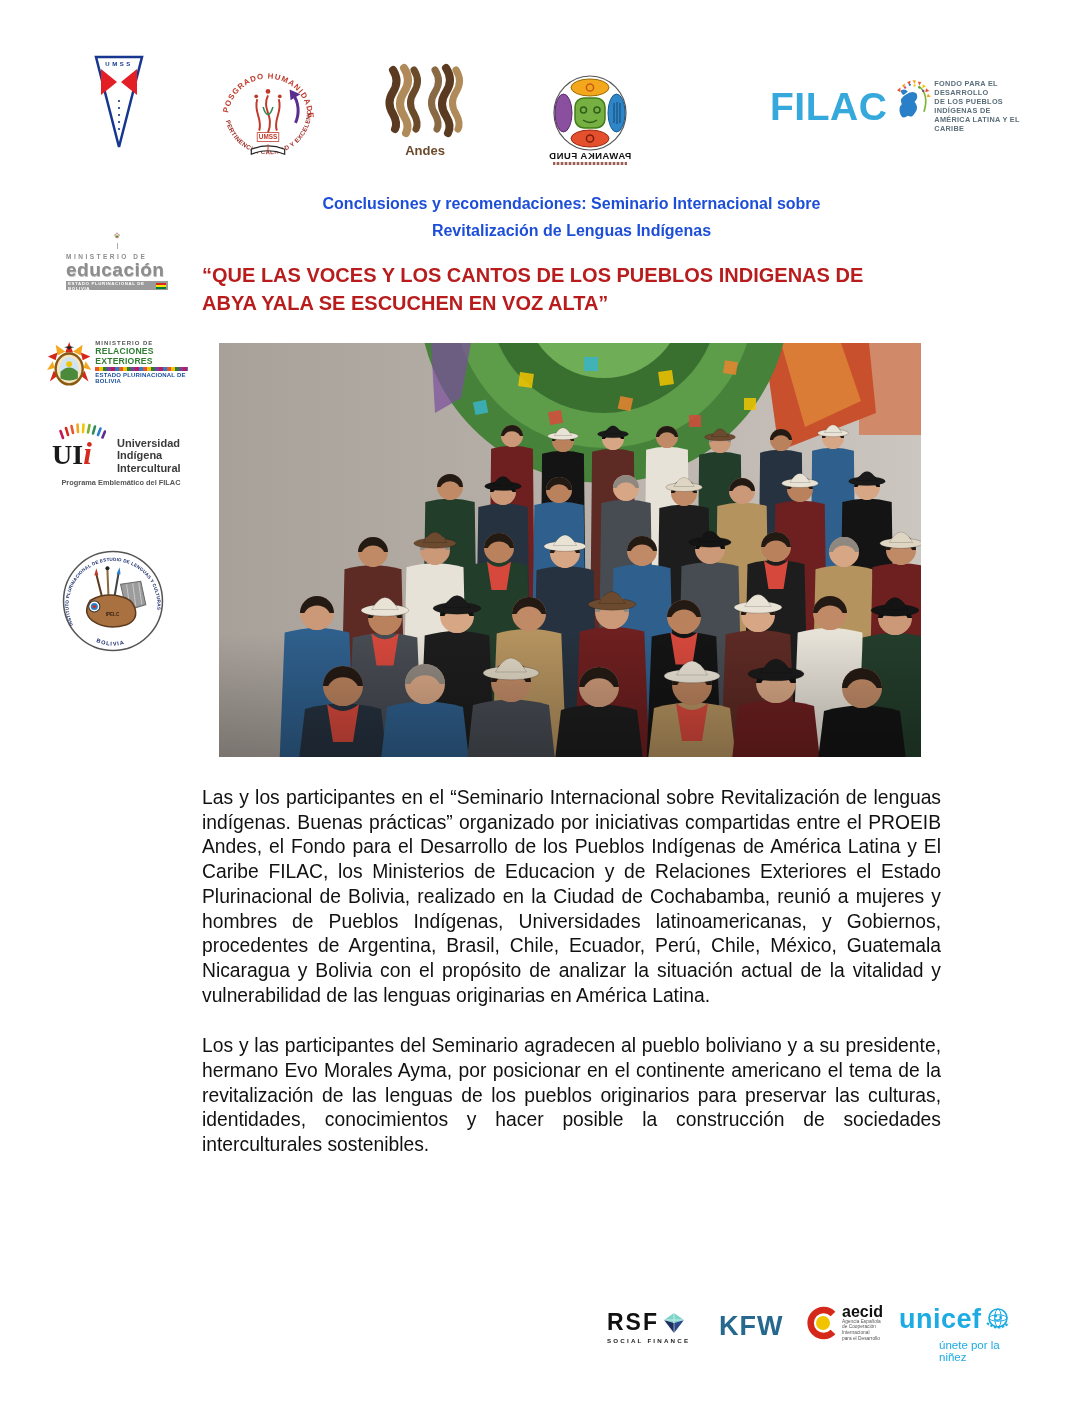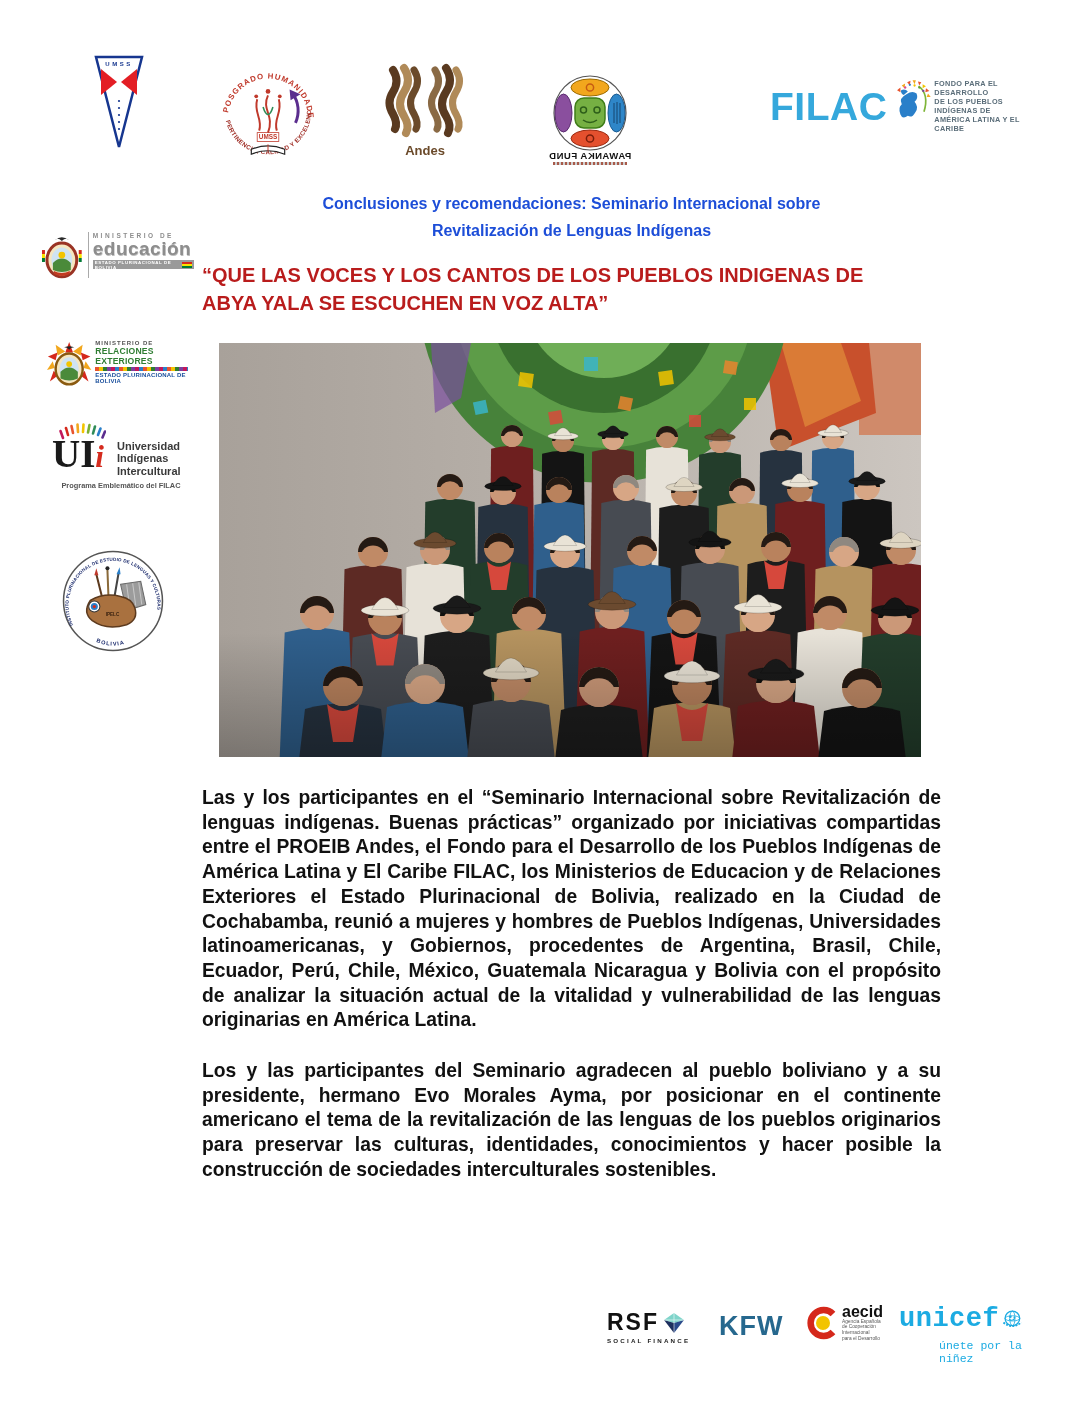--- a/index.html
+++ b/index.html
@@ -23,21 +23,21 @@
   .filac-emblem{margin:-6px 2px 0 2px;}
   .filac-tagline{font-size:7.3px;line-height:9px;color:#5b6e7a;font-weight:bold;letter-spacing:.3px;}
 
   
   .doc-title{left:202px;top:190px;width:739px;text-align:center;font-size:16px;
     font-weight:bold;color:#1d4ed8;line-height:27px;}
   .doc-quote{left:202px;top:262px;width:739px;font-size:20px;
     font-weight:bold;color:#b91c1c;line-height:27.5px;}
 
   
-  .min-edu{left:40px;top:232px;width:154px;height:58px;display:flex;gap:4px;}
+  .min-edu{left:40px;top:232px;width:154px;height:58px;display:flex;align-items:center;gap:4px;flex-direction:column;}
   .vline{width:1px;height:46px;background:#aaa;}
   .edu-text{width:102px;}
   .edu-top{font-size:6.5px;font-weight:bold;letter-spacing:2.5px;color:#8d8d8d;}
   .edu-main{font-size:19px;font-weight:800;color:#8d8d8d;letter-spacing:.5px;line-height:20px;
     text-shadow:.5px .5px 0 #bdbdbd;}
   .edu-bar{margin-top:1px;height:9px;background:#9a9a9a;display:flex;align-items:center;
     justify-content:space-between;padding:0 2px;}
   .edu-bar-text{font-size:4.4px;color:#fff;letter-spacing:.6px;font-weight:bold;}
   .edu-flag{width:12px;height:6px;background:linear-gradient(#d52b1e 0 33%,#f9e300 33% 66%,#007934 66% 100%);}
 
@@ -47,45 +47,45 @@
   .ext-main{font-size:8.6px;font-weight:800;color:#2e7d32;letter-spacing:.2px;}
   .ext-band{margin:1px 0;height:4px;background:repeating-linear-gradient(90deg,
     #e8542e 0 4px,#f2c400 4px 8px,#2e7d32 8px 12px,#7a3f9e 12px 16px,#c2185b 16px 20px,#2a7fc9 20px 24px);}
   .ext-bottom{font-size:6px;font-weight:800;color:#1a4f9c;letter-spacing:.2px;}
 
   .uii{left:52px;top:436px;width:142px;}
   .uii-row{display:flex;align-items:flex-end;gap:3px;}
   .uii-left{position:relative;width:62px;}
   .uii-arc{position:absolute;left:6px;top:-14px;}
   .uii-letters{font-family:"Liberation Serif",serif;line-height:36px;}
-  .uii-UI{font-size:39px;font-weight:bold;color:#1a1a1a;}
+  .uii-UI{font-size:28px;font-weight:bold;color:#1a1a1a;}
   .uii-i{font-size:31px;font-weight:bold;font-style:italic;color:#d52b1e;}
   .uii-names{font-size:11px;font-weight:bold;color:#3a3a3a;line-height:12.5px;padding-bottom:3px;}
   .uii-program{margin-top:1px;font-size:7.4px;font-weight:bold;color:#555;text-align:center;width:138px;}
 
   .ipelc-logo{left:60px;top:548px;width:106px;height:106px;}
 
   
   .photo{left:219px;top:343px;width:702px;height:414px;background:#b5ada5;}
 
   
   .bodytext{left:202px;top:786px;width:739px;font-size:19.3px;line-height:24.7px;color:#111;}
-  .bodytext p{margin:0 0 26px 0;text-align:justify;font-weight:bold;}
+  .bodytext p{margin:0 0 26px 0;text-align:justify;}
 
   
   .rsf{left:607px;top:1311px;width:100px;}
   .rsf-row{display:flex;align-items:center;gap:4px;}
   .rsf-name{font-size:23px;font-weight:800;color:#111;letter-spacing:2px;line-height:1;}
   .rsf-sub{margin-top:3px;font-size:6.2px;font-weight:bold;letter-spacing:2.2px;color:#222;}
   .kfw{left:719px;top:1313px;}
   .kfw-name{font-size:27px;font-weight:800;color:#26688e;letter-spacing:1px;line-height:1;}
   .aecid{left:806px;top:1302px;display:flex;align-items:center;}
   .aecid-name{font-size:16px;font-weight:800;color:#111;line-height:14px;}
   .aecid-sub{font-size:4.8px;line-height:5.6px;color:#555;}
-  .unicef{left:899px;top:1306px;width:125px;font-family:Liberation Mono, monospace;}
+  .unicef{left:899px;top:1306px;width:125px;}
   .unicef-row{display:flex;align-items:flex-start;gap:2px;}
   .unicef-name{font-size:27px;font-weight:bold;color:#1cabe2;letter-spacing:.5px;line-height:1;}
   .unicef-sub{margin-top:5px;font-size:11.5px;color:#1cabe2;padding-left:40px;}
   svg text{font-family:"Liberation Sans",sans-serif;}
 </style>
 </head>
 <body>
 
 <div class="page">
 
@@ -270,21 +270,21 @@
             <line x1="40" y1="13" x2="42.5" y2="6.5" stroke="#2a7fc9"></line>
             <line x1="44.5" y1="15.5" x2="47" y2="9.5" stroke="#5b2d8e"></line>
           </g>
         </svg>
         <div class="uii-letters">
           <span class="uii-UI">UI</span><span class="uii-i">i</span>
         </div>
       </div>
       <div class="uii-names">
         <div>Universidad</div>
-        <div>Indígenas</div>
+        <div>Indígena</div>
         <div>Intercultural</div>
       </div>
     </div>
     <div class="uii-program">Programa Emblemático del FILAC</div>
   </div>
 
   <svg class="abs ipelc-logo" viewBox="0 0 105 105">
     <defs>
       <path id="ipA" d="M14,78 A44,44 0 1 1 91,78"></path>
       <path id="ipB" d="M26,86 A38,38 0 0 0 79,86"></path>

